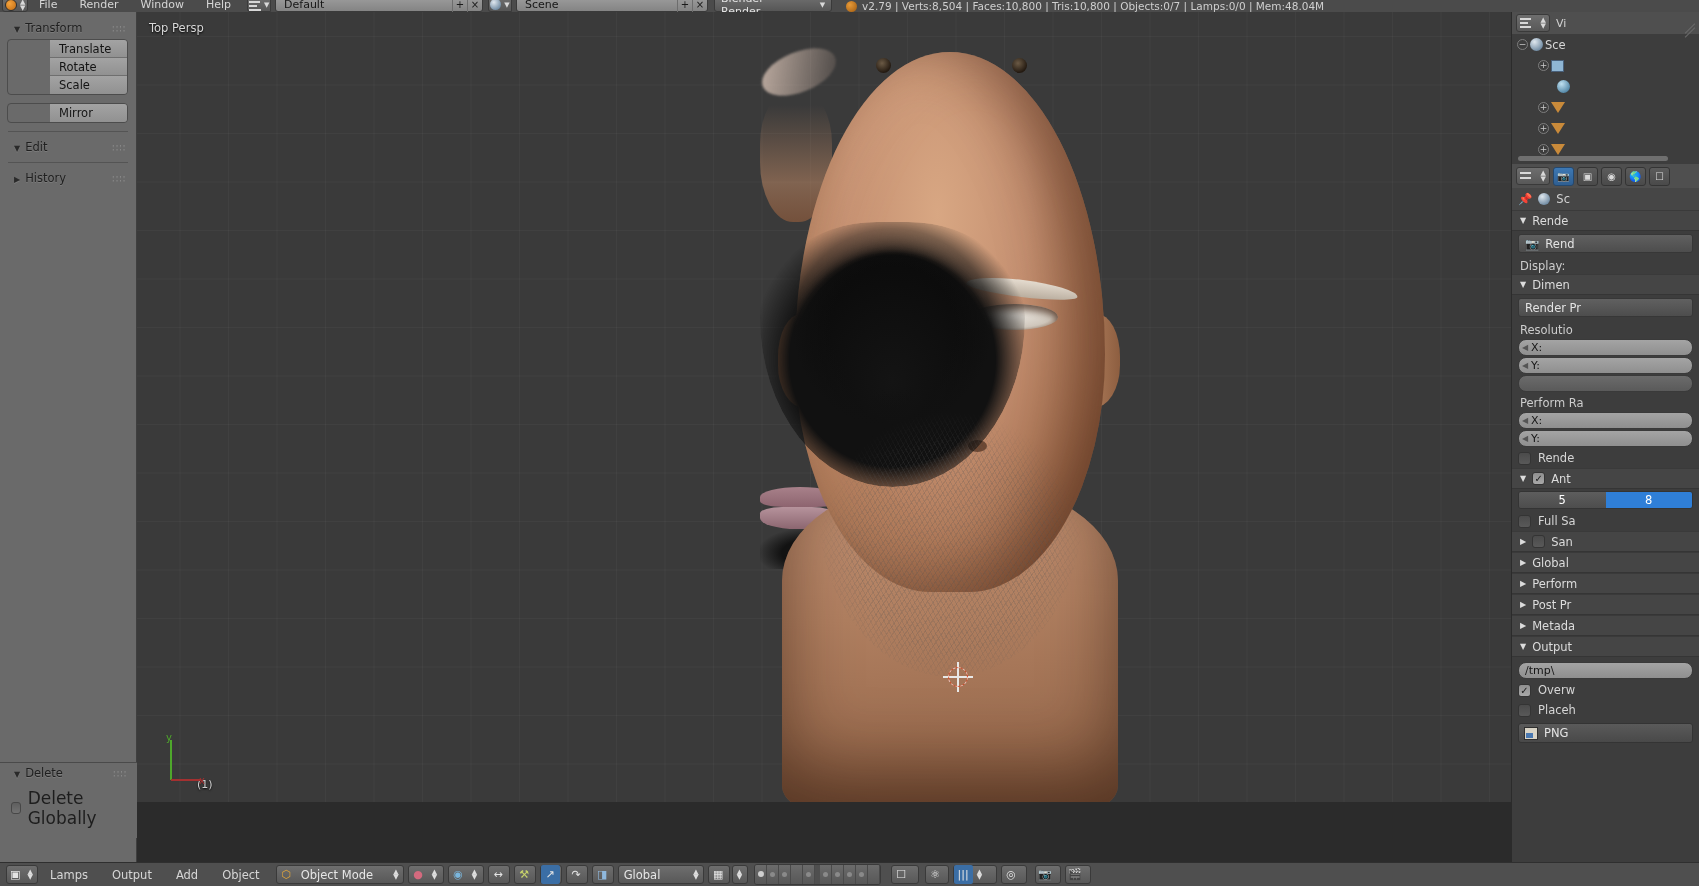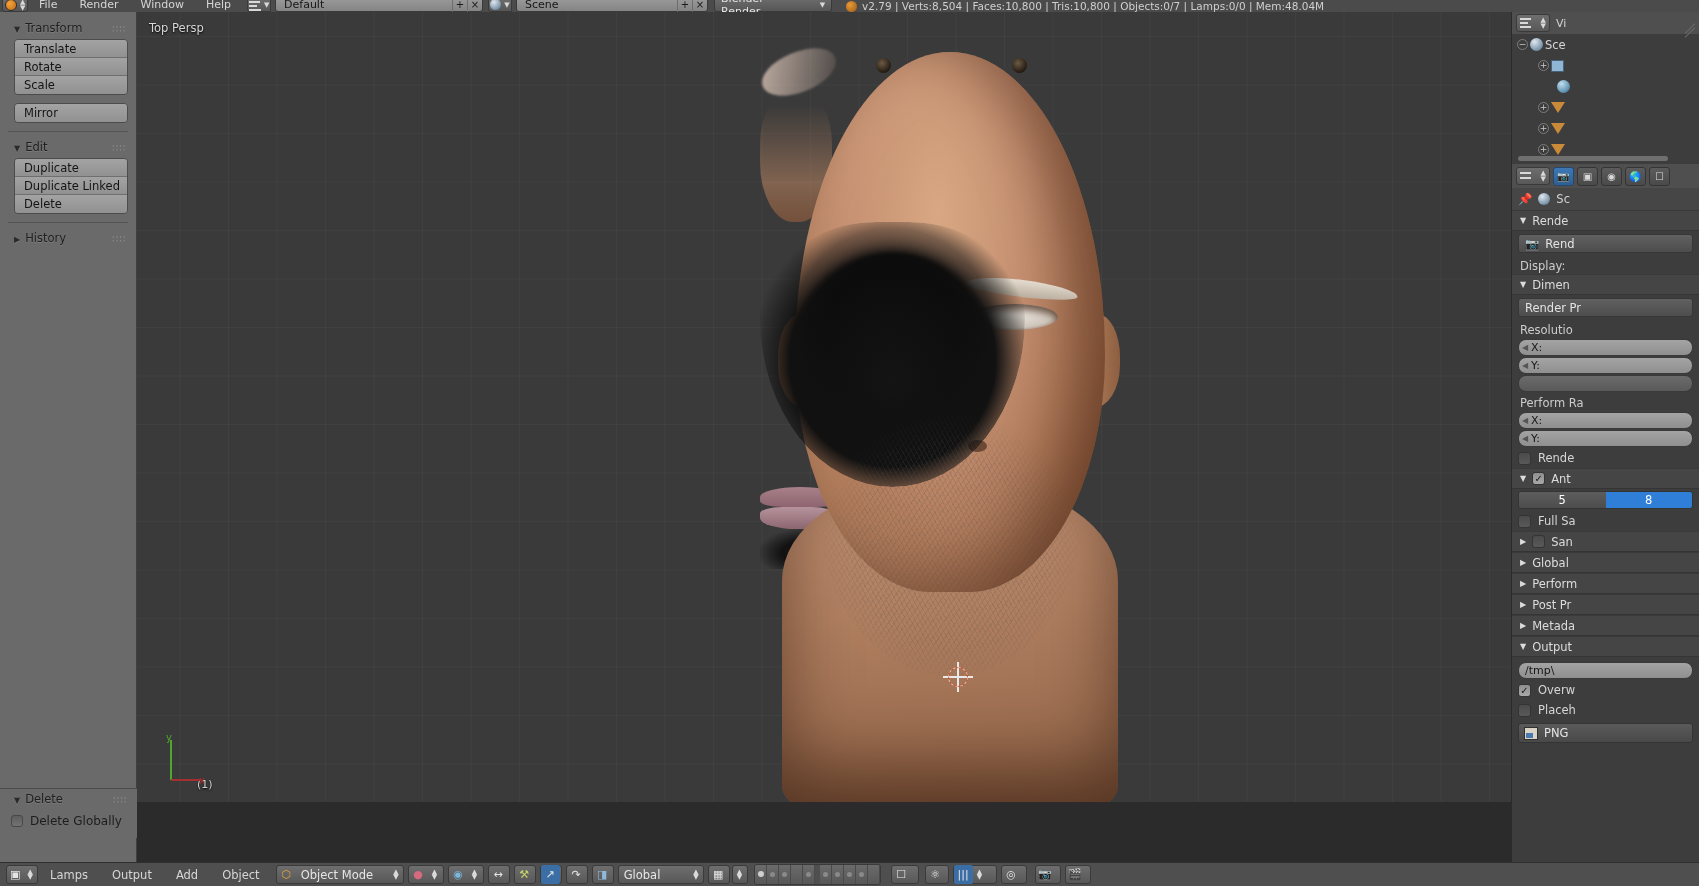--- a/index.html
+++ b/index.html
@@ -74,38 +74,39 @@
     display:flex;align-items:center;justify-content:space-between;
     color:#1f1f1f;font-size:11.5px;padding:3px 4px 4px 8px;
     text-shadow:0 1px 0 rgba(255,255,255,.12);
   }
   .panel-hdr .tri{font-size:8px;margin-right:5px;color:#2a2a2a;}
   .panel-hdr .grip{
     color:#8b8b8b;font-size:9px;letter-spacing:.5px;line-height:4px;
   }
   .btn-group{
     border:1px solid #4c4c4c;border-radius:4px;overflow:hidden;
-    margin:0 2px 8px 8px;
+    margin:0 2px 8px 1px;
+    padding-left:42px;
   }
   .tbtn{
     height:18px;line-height:18px;padding-left:9px;
     background:linear-gradient(#a3a3a3,#919191);
     color:#141414;font-size:11.5px;
     border-bottom:1px solid #6f6f6f;
   }
   .tbtn:last-child{border-bottom:none;}
   .sep-line{height:1px;background:#545454;margin:4px 2px 5px 2px;}
 
   .del-region{
     position:absolute;left:0;bottom:24px;width:137px;
     background:#6a6a6a;border-top:1px solid #4a4a4a;padding:0 6px 6px 6px;
   }
   .checkrow{
     display:flex;align-items:center;gap:7px;padding:4px 4px 4px 5px;
-    color:#1d1d1d;font-size:12px;
+    color:#1d1d1d;font-size:17px;
   }
   .cbox{
     width:12px;height:12px;border-radius:3px;
     background:linear-gradient(#5e5e5e,#727272);border:1px solid #474747;
   }
 
   
   #viewport{
     position:absolute;left:137px;top:12px;width:1374px;height:790px;
     background:#3a3a3a;overflow:hidden;
@@ -431,25 +432,20 @@
     <div class="tbtn">Mirror</div>
   </div>
 
   <div class="sep-line"></div>
 
   <div class="panel-hdr">
     <span><span class="tri">▼</span><span>Edit</span></span>
     <span class="grip">::::</span>
   </div>
 
-  <div class="btn-group">
-    <div class="tbtn">Duplicate</div>
-    <div class="tbtn">Duplicate Linked</div>
-    <div class="tbtn">Delete</div>
-  </div>
 
   <div class="sep-line"></div>
 
   <div class="panel-hdr">
     <span><span class="tri">▶</span><span>History</span></span>
     <span class="grip">::::</span>
   </div>
 
   <div class="del-region">
     <div class="panel-hdr">

